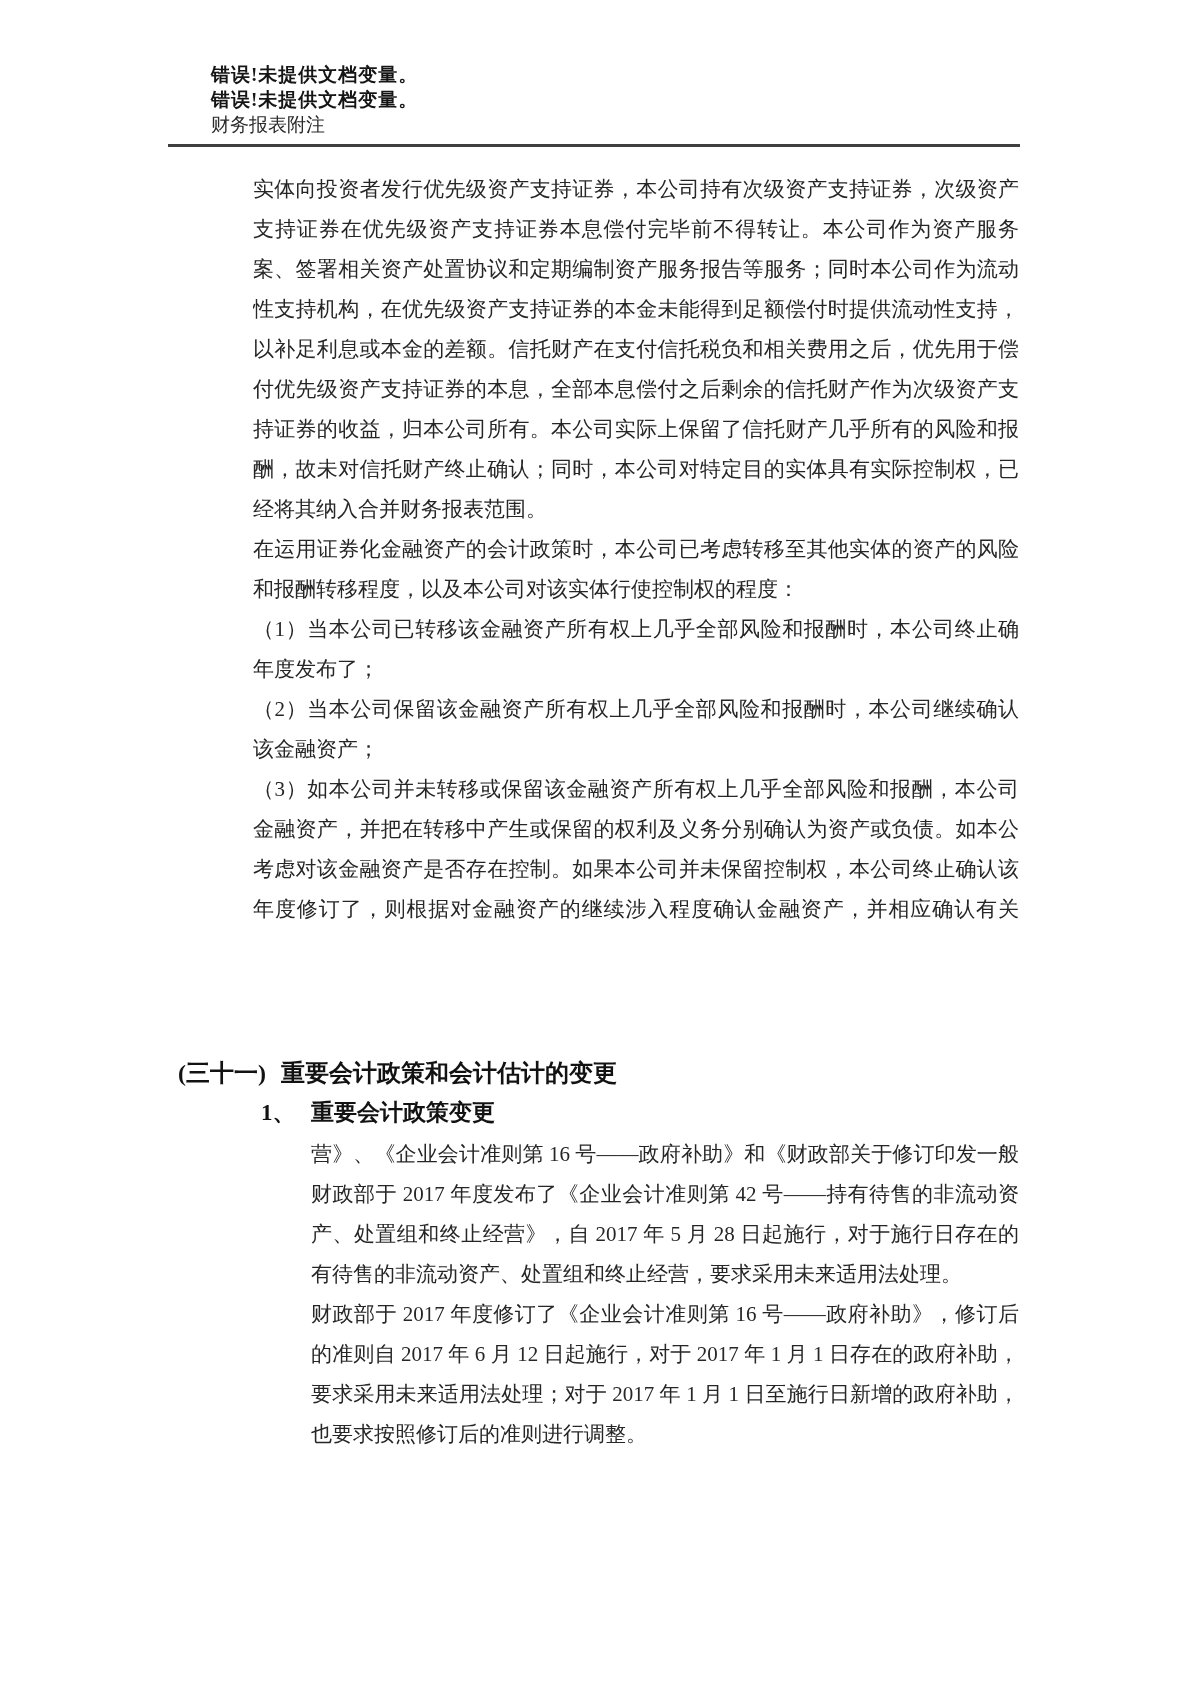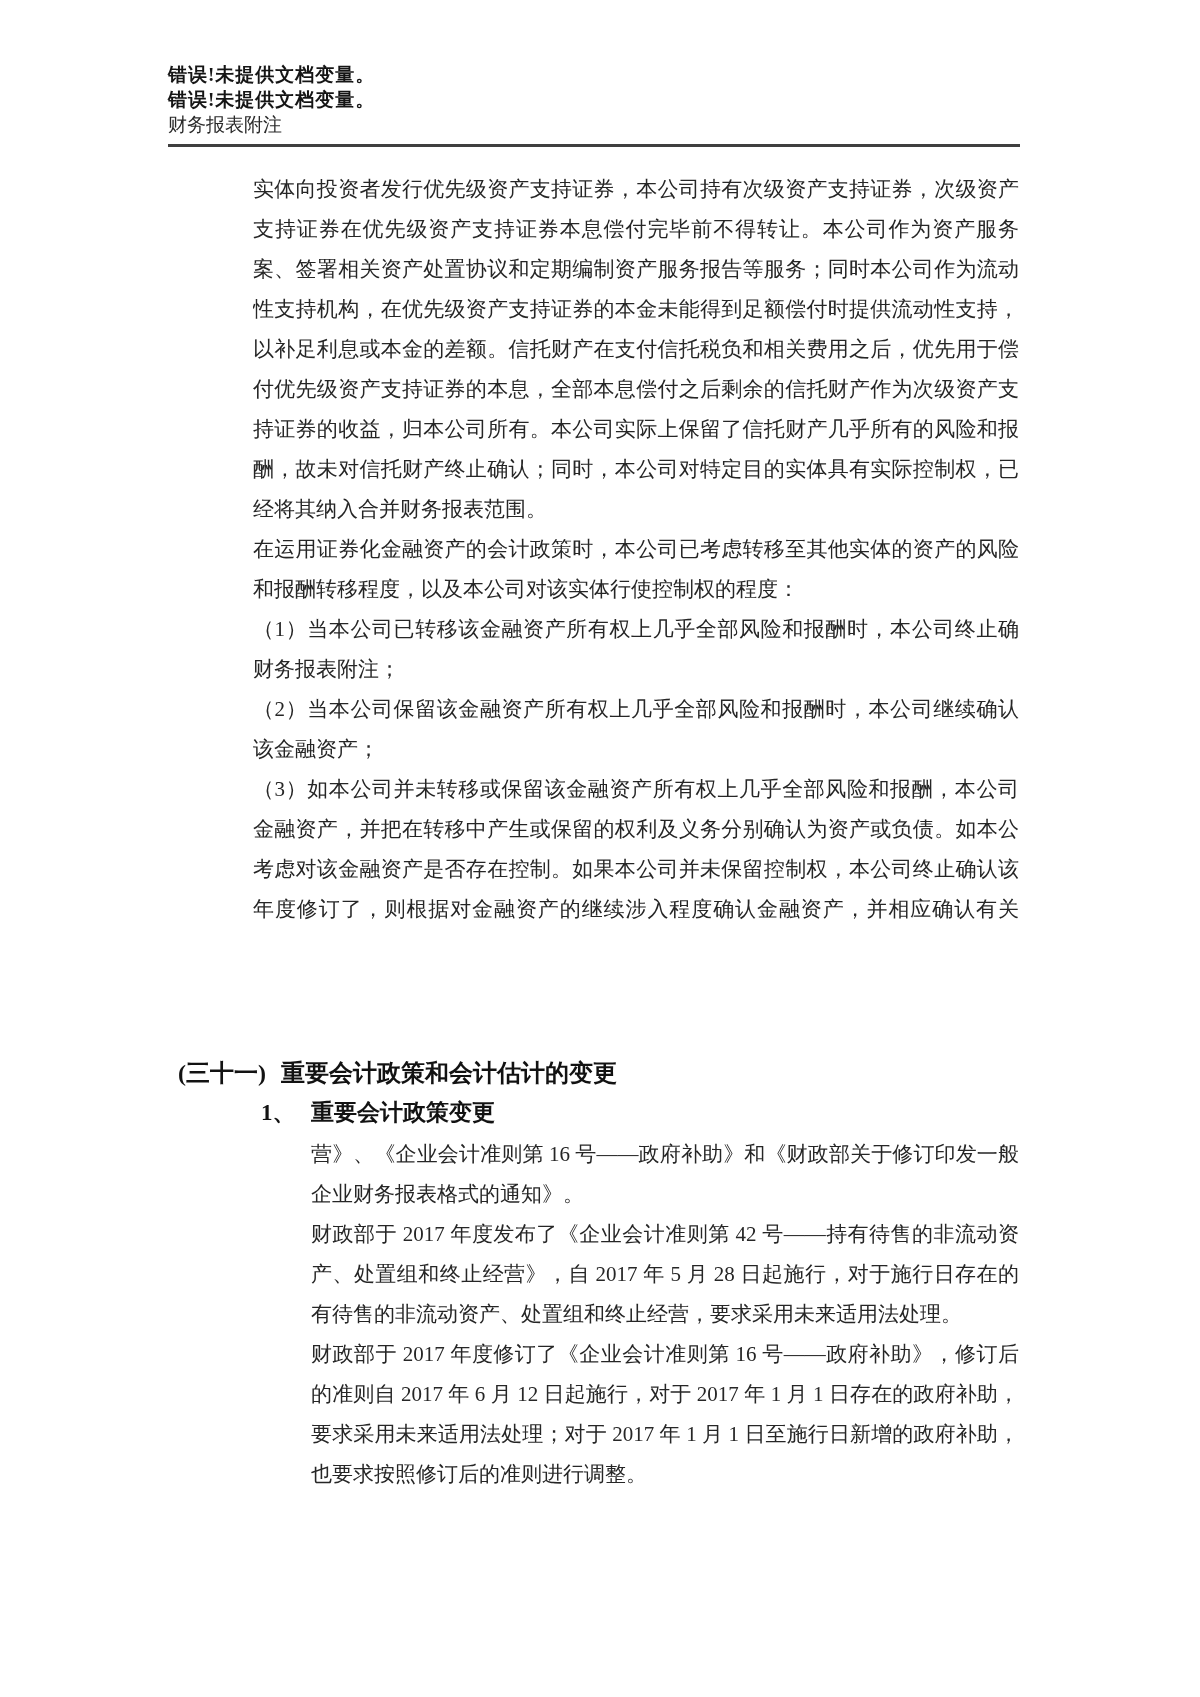--- a/index.html
+++ b/index.html
@@ -6,21 +6,21 @@
   .page{
     position:relative;
     width:1200px;height:1697px;
     background:#ffffff;
     font-family:"Liberation Serif","DejaVu Serif",serif;
     color:#262626;
     overflow:hidden;
   }
   
   .header{position:absolute;left:168px;top:62px;width:852px;}
-  .header-line{font-size:19px;line-height:25px;color:#2a2a2a;}
+  .header-line{font-size:19px;line-height:25px;color:#2a2a2a;margin-left:43px;}
   .header-line.bold{font-weight:700;color:#151515;letter-spacing:1px;}
   .divider{margin-top:7px;height:3px;background:#3f3f3f;}
   
   .body-block{
     position:absolute;left:253px;top:169px;width:766px;
     font-size:21px;color:#262626;
   }
   .sub-block{
     position:absolute;left:311px;top:1134px;width:708px;
     font-size:21px;color:#262626;
@@ -64,41 +64,40 @@
       <div class="line fill">案、签署相关资产处置协议和定期编制资产服务报告等服务；同时本公司作为流动</div>
       <div class="line fill">性支持机构，在优先级资产支持证券的本金未能得到足额偿付时提供流动性支持，</div>
       <div class="line fill">以补足利息或本金的差额。信托财产在支付信托税负和相关费用之后，优先用于偿</div>
       <div class="line fill">付优先级资产支持证券的本息，全部本息偿付之后剩余的信托财产作为次级资产支</div>
       <div class="line fill">持证券的收益，归本公司所有。本公司实际上保留了信托财产几乎所有的风险和报</div>
       <div class="line fill">酬，故未对信托财产终止确认；同时，本公司对特定目的实体具有实际控制权，已</div>
       <div class="line">经将其纳入合并财务报表范围。</div>
       <div class="line fill">在运用证券化金融资产的会计政策时，本公司已考虑转移至其他实体的资产的风险</div>
       <div class="line">和报酬转移程度，以及本公司对该实体行使控制权的程度：</div>
       <div class="line fill">（1）当本公司已转移该金融资产所有权上几乎全部风险和报酬时，本公司终止确</div>
-      <div class="line">财务报表附注；</div>
+      <div class="line">年度发布了；</div>
       <div class="line fill">（2）当本公司保留该金融资产所有权上几乎全部风险和报酬时，本公司继续确认</div>
       <div class="line">该金融资产；</div>
       <div class="line fill">（3）如本公司并未转移或保留该金融资产所有权上几乎全部风险和报酬，本公司</div>
       <div class="line fill">金融资产，并把在转移中产生或保留的权利及义务分别确认为资产或负债。如本公</div>
       <div class="line fill">考虑对该金融资产是否存在控制。如果本公司并未保留控制权，本公司终止确认该</div>
       <div class="line fill">年度修订了，则根据对金融资产的继续涉入程度确认金融资产，并相应确认有关</div>
     </div>
 
   <div class="section-heading">
     <span class="num">(三十一)</span><span class="title">重要会计政策和会计估计的变更</span>
   </div>
 
   <div class="sub-heading">
     <span class="num">1、</span>
     <span class="title">重要会计政策变更</span>
   </div>
 
   <div class="sub-block">
       <div class="line fill">营》、《企业会计准则第 16 号——政府补助》和《财政部关于修订印发一般</div>
-      <div class="line">企业财务报表格式的通知》。</div>
       <div class="line fill">财政部于 2017 年度发布了《企业会计准则第 42 号——持有待售的非流动资</div>
       <div class="line fill">产、处置组和终止经营》，自 2017 年 5 月 28 日起施行，对于施行日存在的持</div>
       <div class="line">有待售的非流动资产、处置组和终止经营，要求采用未来适用法处理。</div>
       <div class="line fill">财政部于 2017 年度修订了《企业会计准则第 16 号——政府补助》，修订后</div>
       <div class="line fill">的准则自 2017 年 6 月 12 日起施行，对于 2017 年 1 月 1 日存在的政府补助，</div>
       <div class="line fill">要求采用未来适用法处理；对于 2017 年 1 月 1 日至施行日新增的政府补助，</div>
       <div class="line">也要求按照修订后的准则进行调整。</div>
     </div>
 
 </div>

